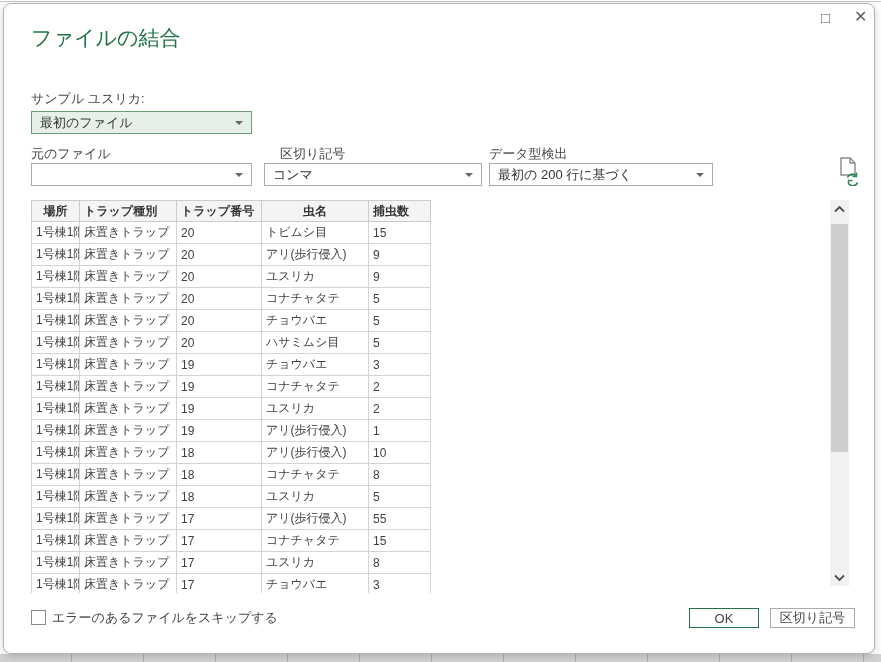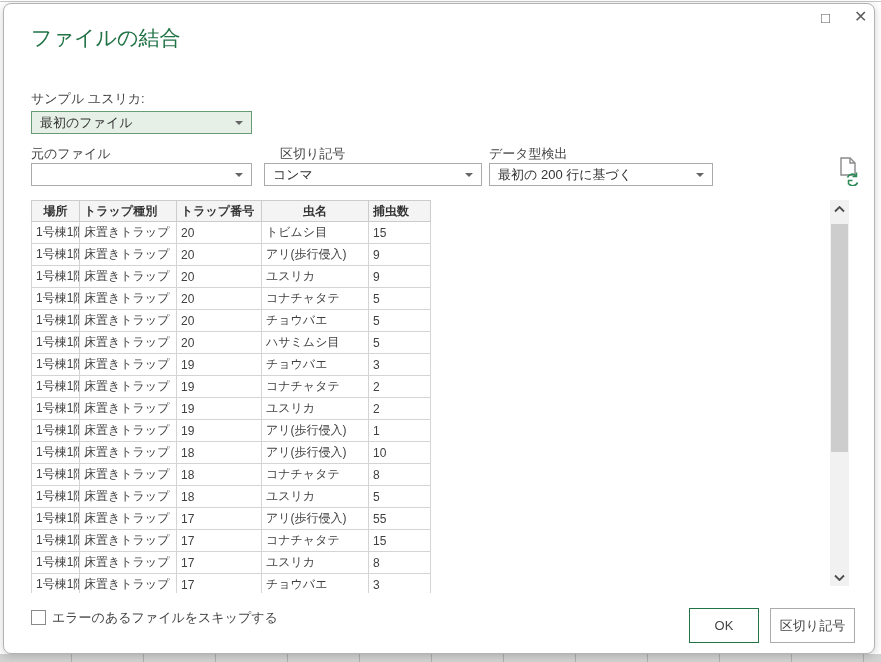--- a/index.html
+++ b/index.html
@@ -67,21 +67,21 @@
   .sb-up { top:0; } .sb-down { bottom:0; }
   .sb-thumb { position:absolute; left:1px; top:24px; width:17px; height:228px; background:#cdcdcd; }
 
   .checkbox {
     position:absolute; left:27px; top:606px; width:13px; height:13px;
     border:1px solid #8a8a8a; background:#fff; box-sizing:content-box; cursor:pointer;
   }
   .checkbox-label { position:absolute; left:48px; top:605px; font-size:13px; color:#444; }
 
   .dlg-btn {
-    position:absolute; top:604px; height:35px; box-sizing:border-box;
+    position:absolute; top:604px; height:20px; box-sizing:border-box;
     background:#fff; font-size:13px; color:#444;
     display:flex; align-items:center; justify-content:center; cursor:pointer;
     font-family:"Liberation Sans","DejaVu Sans",sans-serif;
   }
   .btn-ok { left:685px; width:70px; border:1px solid #217346; }
   .btn-cancel { left:766px; width:85px; border:1px solid #ababab; }
 </style>
 </head>
 <body>
 

